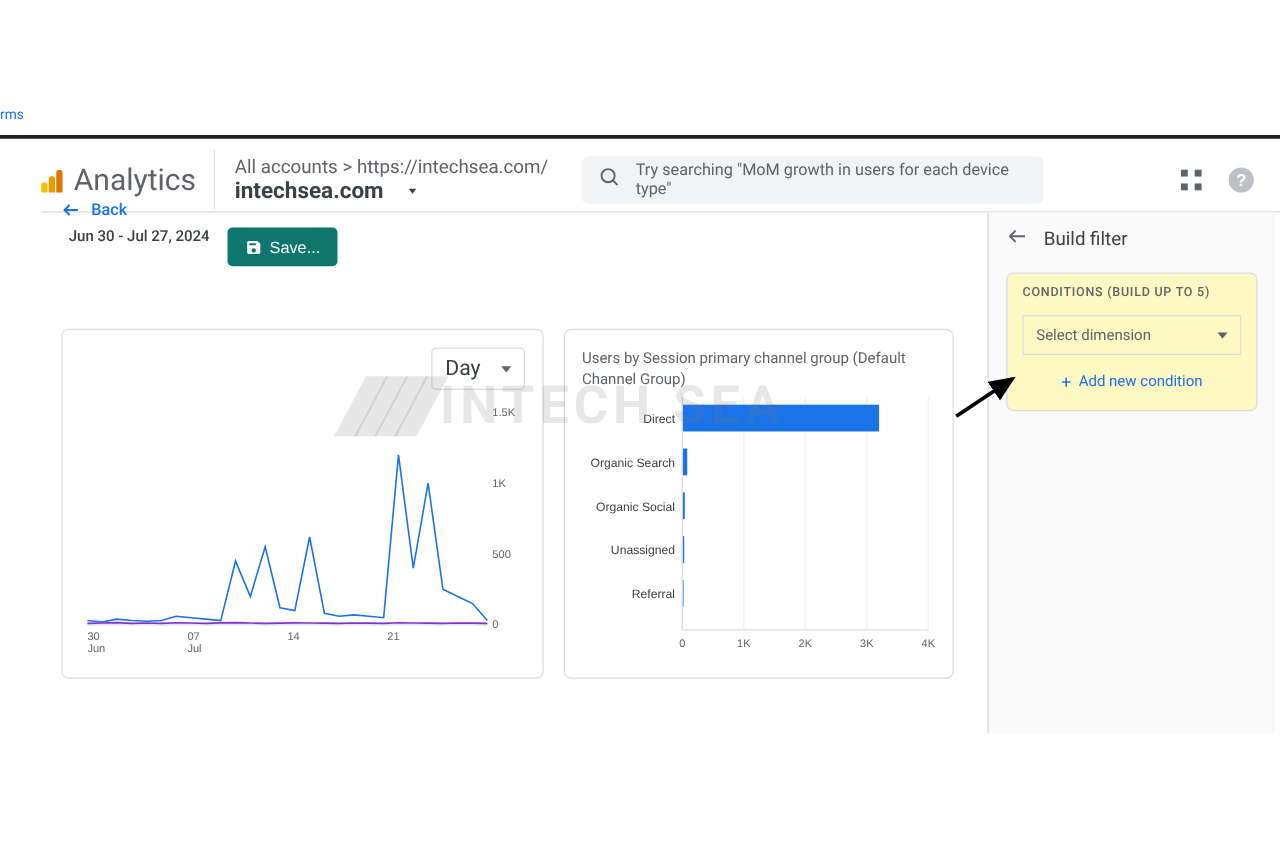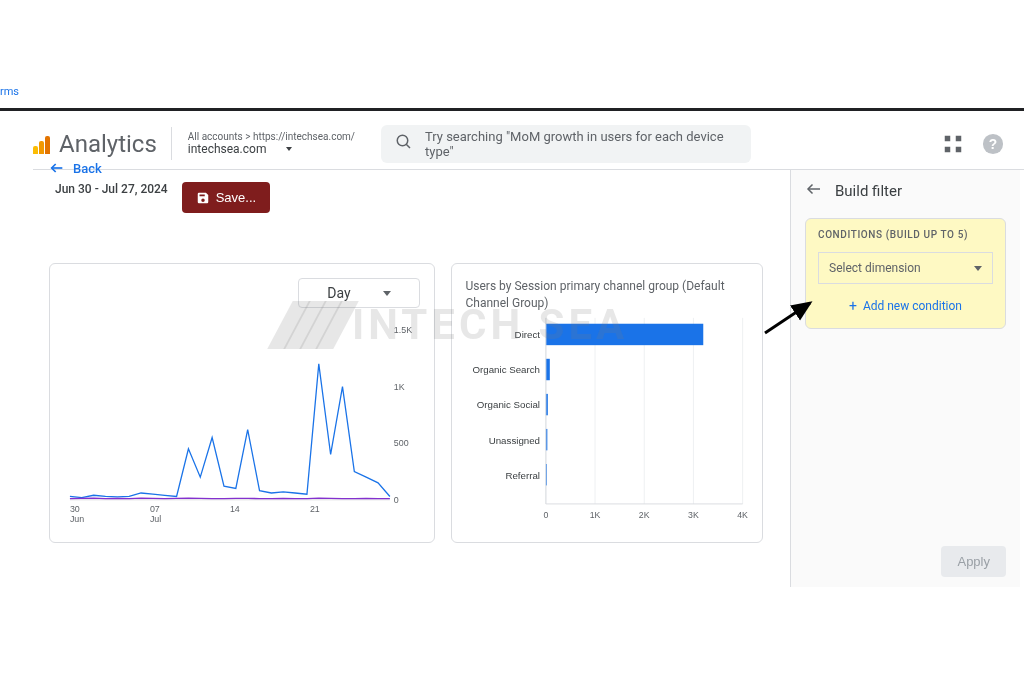--- a/index.html
+++ b/index.html
@@ -9,41 +9,41 @@
   
   .topbar { position: absolute; top: 118px; left: 33px; right: 0; height: 52px; display: flex; align-items: center; border-bottom: 1px solid #dadce0; }
   .logo-box { display: flex; align-items: center; gap: 6px; padding-right: 14px; }
   .logo-icon { width: 20px; height: 20px; display: flex; align-items: flex-end; gap: 1px; }
   .logo-icon span { display: inline-block; width: 5px; border-radius: 2px 2px 0 0; }
   .logo-icon span:nth-child(1){ height: 8px; background:#fbbc04;}
   .logo-icon span:nth-child(2){ height: 13px; background:#f29900;}
   .logo-icon span:nth-child(3){ height: 18px; background:#e37400;}
   .logo-text { font-size: 24px; color: #5f6368; font-weight: 400; }
   .account-box { border-left: 1px solid #dadce0; padding: 4px 16px; }
-  .account-top { font-size: 10px; color: #5f6368; }
-  .account-main { font-size: 12px; color: #3c4043; display: flex; align-items: center; gap: 20px; }
+  .account-top { font-size: 15px; color: #5f6368; }
+  .account-main { font-size: 18px; color: #3c4043; display: flex; align-items: center; gap: 20px; font-weight: bold; }
   .search-box { flex: 0 0 370px; margin-left: 10px; background: #f1f3f4; border-radius: 6px; height: 38px; display: flex; align-items: center; padding: 0 14px; gap: 12px; color: #5f6368; font-size: 13px; }
   .search-icon svg { width: 18px; height: 18px; }
   .top-right { margin-left: auto; margin-right: 20px; display: flex; align-items: center; gap: 18px; }
   .apps-icon, .help-icon { width: 22px; height: 22px; color: #5f6368; }
   
   .main-area { position: absolute; top: 152px; left: 33px; width: 740px; padding: 8px 10px 0 16px; }
   .back-row { display: flex; align-items: center; gap: 8px; color: #1a73e8; font-size: 13px; font-weight: 500; margin-bottom: 6px; }
   .title-row { display: flex; align-items: flex-start; gap: 8px; }
   .page-title { font-size: 19px; color: #202124; flex: 1; line-height: 1.3; }
   .subtle { font-size: 11px; color: #5f6368; }
   .date-range { font-size: 12px; color: #3c4043; font-weight: 500; line-height: 1.3; text-align: left; padding: 0 6px; }
-  .save-btn { background: #7f1d1d; color: #fff; border: none; border-radius: 4px; padding: 8px 14px; font-size: 13px; font-weight: 500; display: flex; align-items: center; gap: 6px; }
+  .save-btn { background: #0f766e; color: #fff; border: none; border-radius: 4px; padding: 8px 14px; font-size: 13px; font-weight: 500; display: flex; align-items: center; gap: 6px; }
   
   .charts-row { display: flex; gap: 16px; margin-top: 50px; }
   .chart-card { border: 1px solid #dadce0; border-radius: 6px; padding: 14px; position: relative; background:#fff; }
   .chart-card.left { width: 395px; height: 280px; }
   .chart-card.right { width: 320px; height: 280px; }
   .chart-title { font-size: 12px; color: #5f6368; line-height: 1.4; max-width: 70%; }
-  .day-dropdown { position: absolute; top: 14px; right: 14px; border: 1px solid #dadce0; border-radius: 4px; padding: 6px 28px; font-size: 14px; display: flex; align-items: center; gap: 32px; color: #3c4043; }
+  .day-dropdown { position: absolute; top: 14px; right: 14px; border: 1px solid #dadce0; border-radius: 4px; padding: 6px 10px; font-size: 17px; display: flex; align-items: center; gap: 16px; color: #3c4043; }
   
   .line-plot { position: absolute; left: 14px; right: 14px; bottom: 14px; top: 62px; }
   .bar-plot { position: absolute; left: 14px; right: 14px; bottom: 14px; top: 50px; }
   
   .filter-panel { position: absolute; top: 170px; right: 4px; width: 230px; bottom: 96px; border-left: 1px solid #dadce0; background: #fafafa; padding: 10px 14px; display:flex; flex-direction:column; }
   .filter-header { display: flex; align-items: center; gap: 12px; font-size: 15px; color: #3c4043; margin-bottom: 16px; }
   .cond-card { background: #fef9c3; border: 1px solid #dadce0; border-radius: 6px; padding: 10px 12px; }
   .cond-title { font-size: 10px; color: #5f6368; letter-spacing: 0.6px; font-weight: 500; margin-bottom: 12px; }
   .dim-row { display: flex; align-items: center; justify-content: space-between; font-size: 12px; color: #5f6368; margin-bottom: 6px; }
   .select-dim { border: 1px solid #dadce0; border-radius: 0; padding: 8px 10px; font-size: 12px; color: #5f6368; display: flex; align-items: center; justify-content: space-between; }
@@ -197,23 +197,20 @@
   <div class="cond-card">
     <div class="cond-title">CONDITIONS (BUILD UP TO 5)</div>
     <div class="select-dim">
       <span>Select dimension</span>
       <span class="tri-down"></span>
     </div>
     <div class="add-cond">
       <span style="font-size:14px;vertical-align:-1px;">+</span>&nbsp;&nbsp;<span>Add new condition</span>
     </div>
   </div>
-  <div class="apply-row">
-    <button class="apply-btn">Apply</button>
-  </div>
 </div>
 
 <svg class="arrow-annot" viewBox="0 0 60 40">
   <defs>
       <marker id="ah" markerWidth="8" markerHeight="8" refX="6" refY="3" orient="auto">
         <path d="M0,0 L7,3 L0,6 Z" fill="#000"></path>
       </marker>
     </defs>
   <line x1="5" y1="35" x2="50" y2="5" stroke="#000" stroke-width="3" marker-end="url(#ah)"></line>
 </svg>

